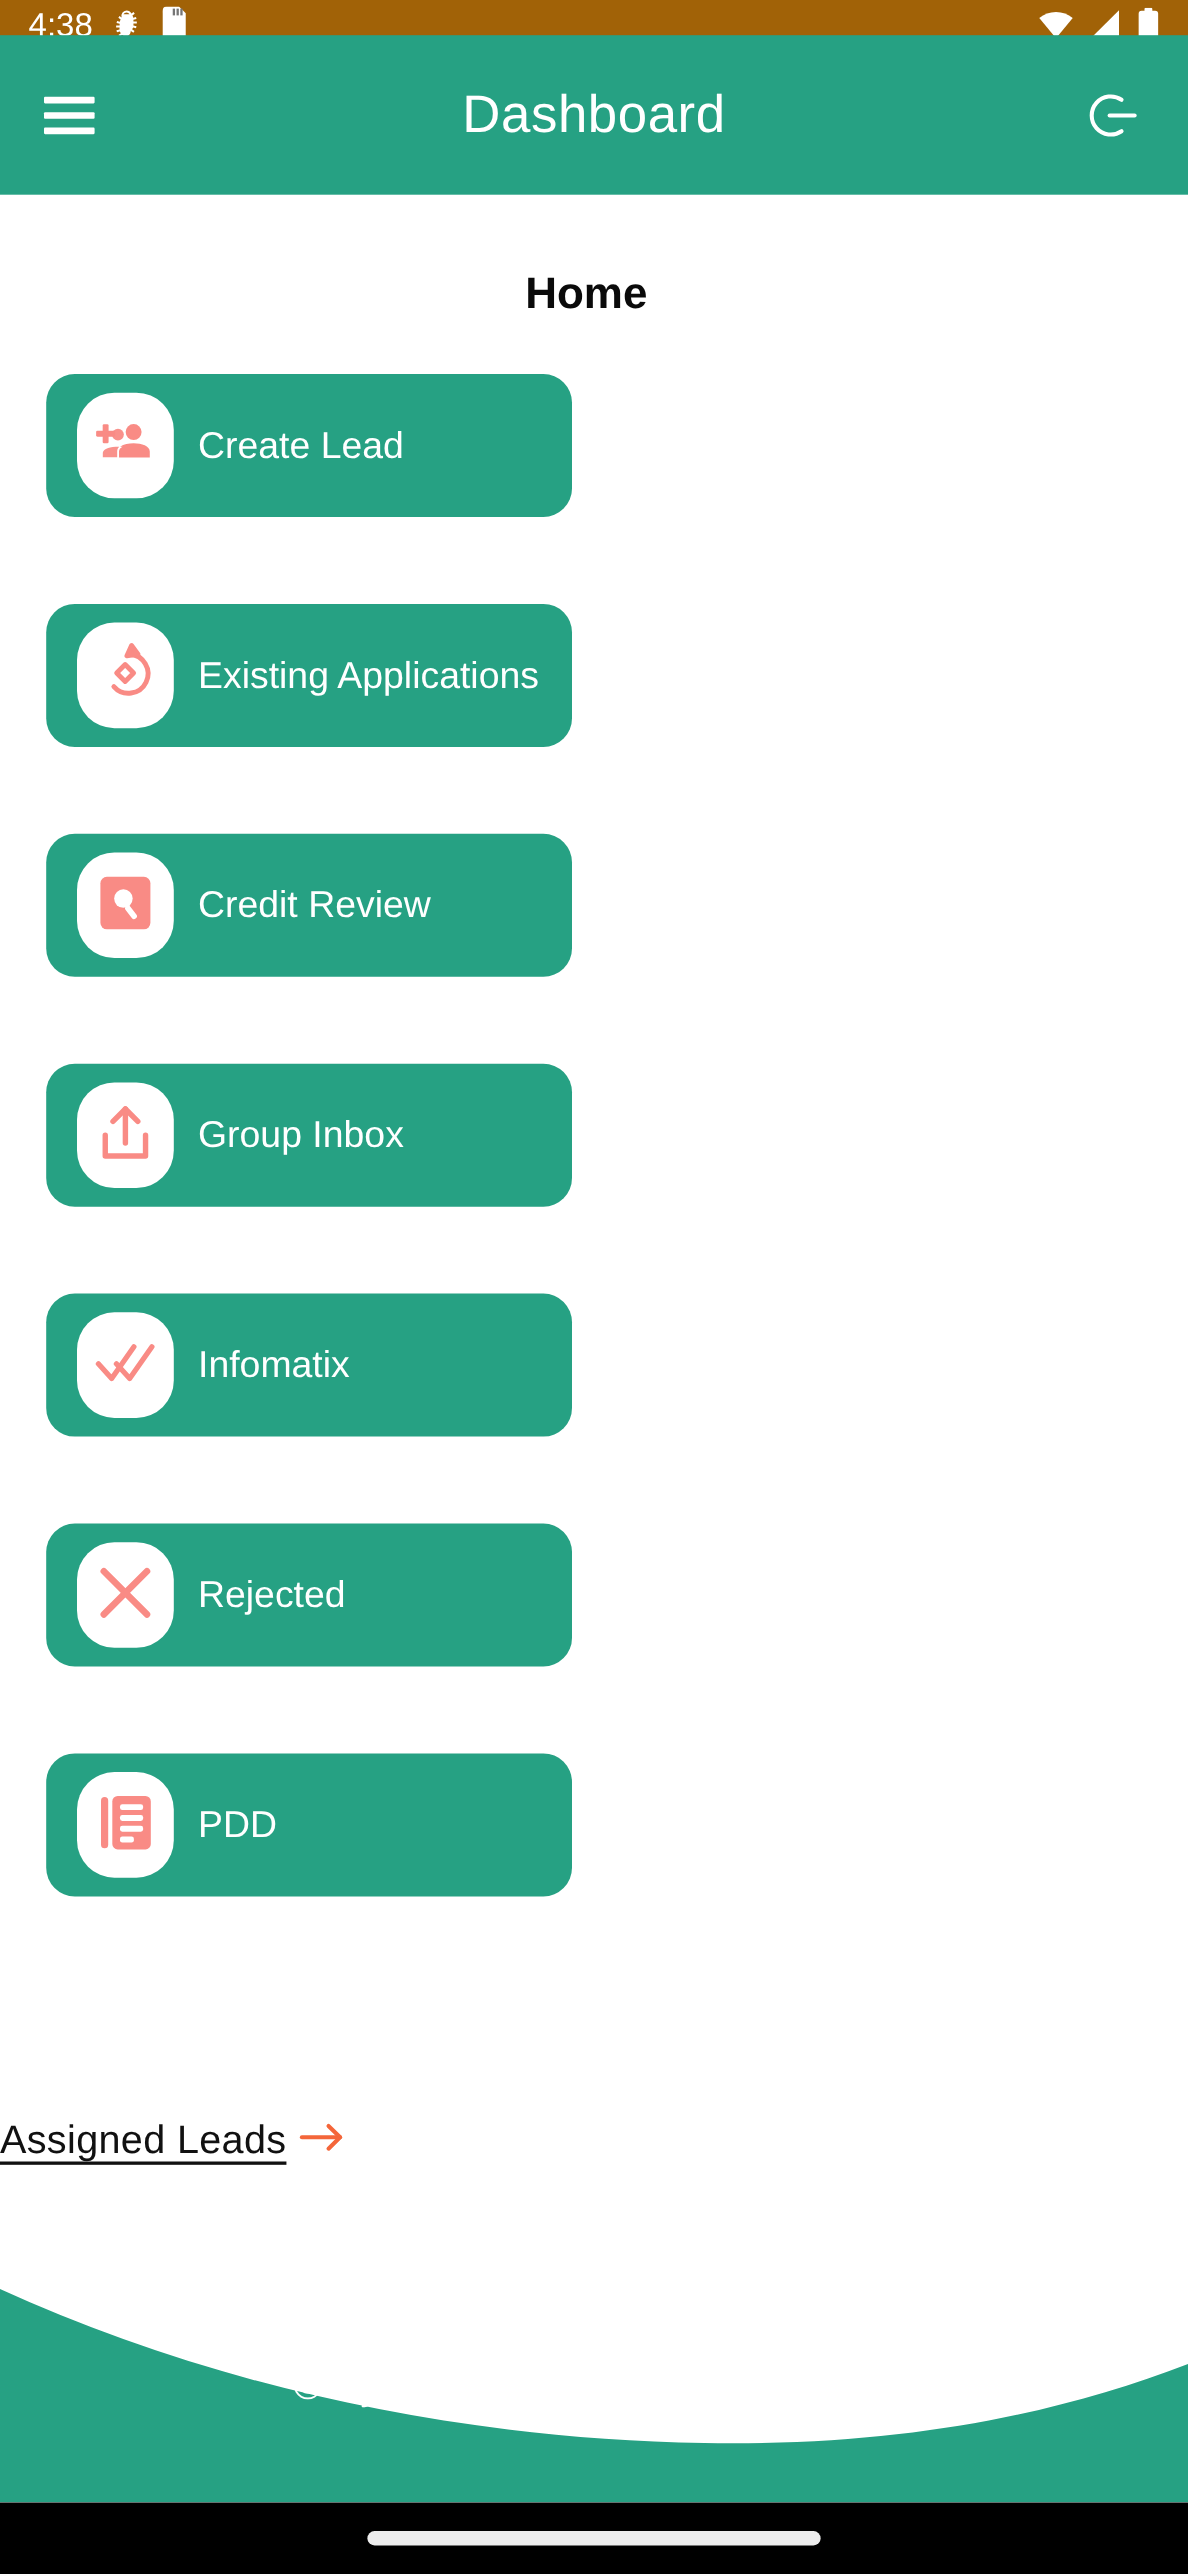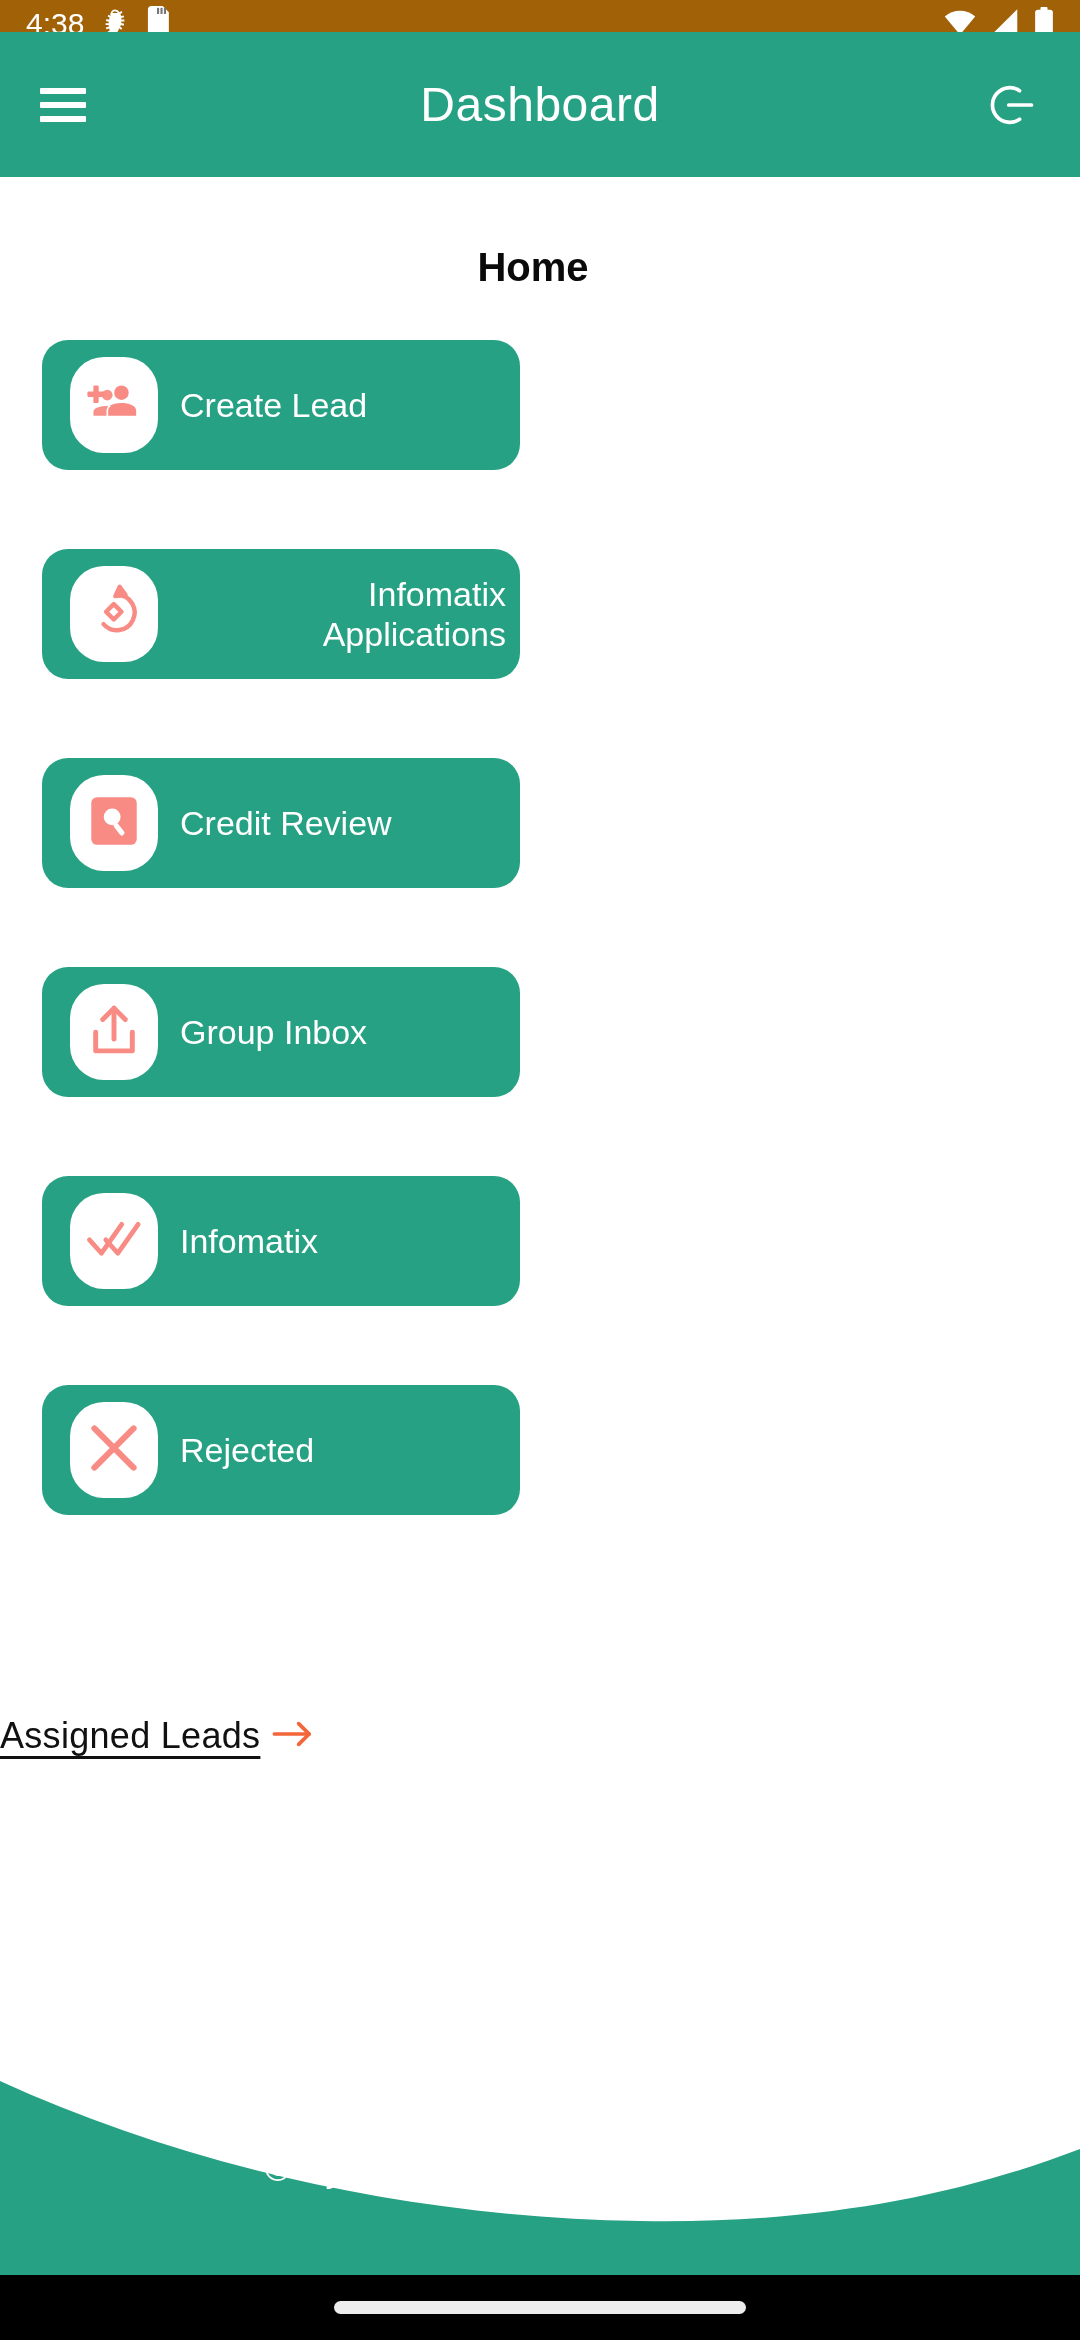--- a/index.html
+++ b/index.html
@@ -251,21 +251,21 @@
         <div class="card-icon-wrap">
           <span>
             <svg width="56" height="56" viewBox="0 0 24 24" fill="none" stroke="#F98B85" stroke-width="1.9" stroke-linecap="round" stroke-linejoin="round">
               <path d="M8.6 11.9 11.9 8.6l3.3 3.3-3.3 3.3z"></path>
               <path d="M13.6 4.6a7.6 7.6 0 1 1-6.1 12.6"></path>
               <polyline points="13.9,1.6 13.4,4.9 16.7,5.4" fill="#F98B85" stroke="none"></polyline>
               <polygon points="14.4,1.2 12.6,5.2 16.9,4.6" fill="#F98B85"></polygon>
             </svg>
           </span>
         </div>
-        <div class="card-label wrap">Infomatix Applications</div>
+        <div class="card-label wrap">Existing Applications</div>
       </div>
 
 
       <div class="card">
         <div class="card-icon-wrap">
           <span>
             <svg width="50" height="56" viewBox="0 0 22 24" fill="#F98B85">
               <rect x="1" y="1.5" width="20" height="21" rx="2.6"></rect>
               <circle cx="10.2" cy="10.2" r="3.7" fill="#ffffff"></circle>
               <rect x="12.1" y="12.6" width="2.3" height="6.2" rx="1.1" fill="#ffffff" transform="rotate(-38 13.2 15.7)"></rect>
@@ -305,20 +305,35 @@
           <span>
             <svg width="56" height="56" viewBox="0 0 24 24" fill="none" stroke="#F98B85" stroke-width="2.6" stroke-linecap="round">
               <line x1="3.6" y1="3.6" x2="20.4" y2="20.4"></line>
               <line x1="20.4" y1="3.6" x2="3.6" y2="20.4"></line>
             </svg>
           </span>
         </div>
         <div class="card-label">Rejected</div>
       </div>
 
+      <div class="card">
+        <div class="card-icon-wrap">
+          <span>
+            <svg width="54" height="56" viewBox="0 0 23 24" fill="#F98B85">
+              <path d="M2 3.4a1.4 1.4 0 0 1 2.8 0v17.2a1.4 1.4 0 0 1-2.8 0z"></path>
+              <rect x="6.4" y="1.6" width="15" height="20.8" rx="2.1"></rect>
+              <rect x="9.4" y="4.8" width="9" height="2.3" rx="0.9" fill="#ffffff"></rect>
+              <rect x="9.4" y="9" width="9" height="2.3" rx="0.9" fill="#ffffff"></rect>
+              <rect x="9.4" y="13.2" width="9" height="2.3" rx="0.9" fill="#ffffff"></rect>
+              <rect x="9.4" y="17.4" width="5.4" height="2.3" rx="0.9" fill="#ffffff"></rect>
+            </svg>
+          </span>
+        </div>
+        <div class="card-label">PDD</div>
+      </div>
 
     </div>
 
     <div class="assigned-row">
       <span class="assigned-text">Assigned Leads </span>
       <span class="assigned-arrow">
         <svg width="42" height="30" viewBox="0 0 26 18" fill="none" stroke="#F4663A" stroke-width="2.3" stroke-linecap="round" stroke-linejoin="round">
           <line x1="1.5" y1="9" x2="23" y2="9"></line>
           <polyline points="16.5,2.6 23,9 16.5,15.4"></polyline>
         </svg>
@@ -326,20 +341,20 @@
     </div>
 
   </div>
 
 
   <svg class="footer-wave" viewBox="0 0 1080 230" preserveAspectRatio="none">
     <path d="M0,36 C180,118 400,172 640,176 C820,179 960,150 1080,104 L1080,230 L0,230 Z" fill="#26A183"></path>
   </svg>
 
   <div class="footer-copy">
-    <span>© SysArc Infomatix - LEND</span><span class="perfect">perfect</span>
+    <span>© SysArc Rejected - LEND</span><span class="perfect">perfect</span>
   </div>
 
   <div class="gesture-nav">
     <div class="gesture-pill"></div>
   </div>
 
 </div>
 
 </body></html>

